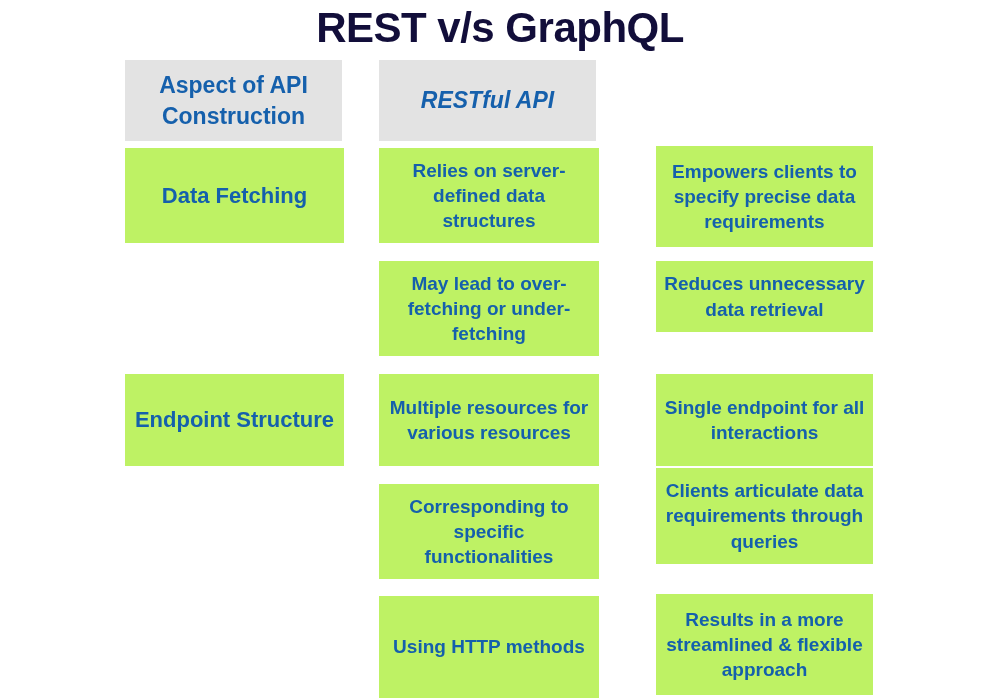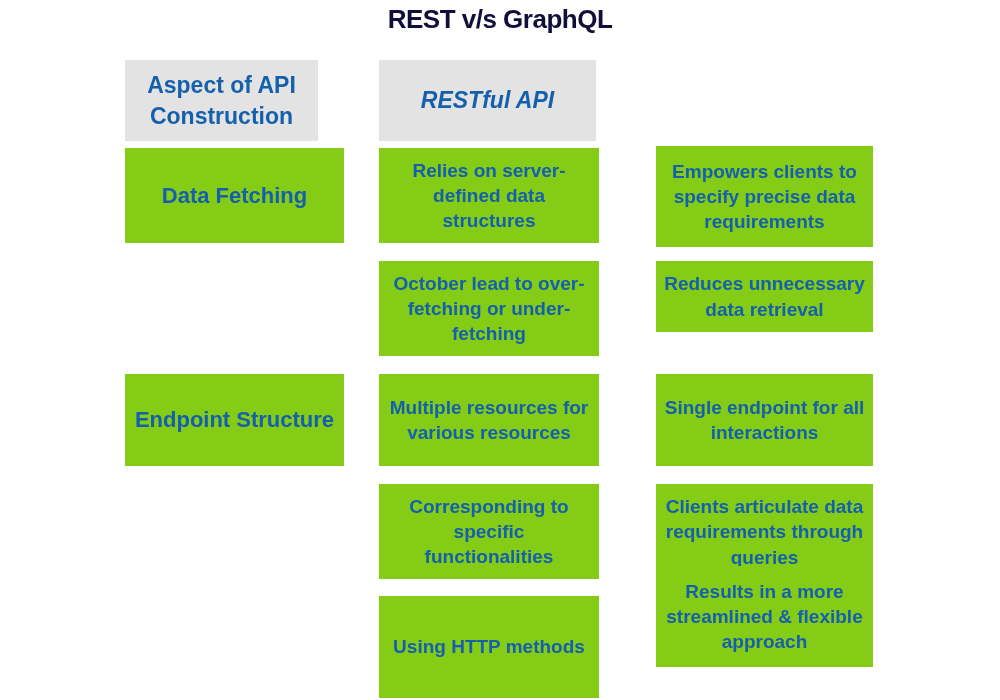--- a/index.html
+++ b/index.html
@@ -20,21 +20,21 @@
     height: 700px;
     background: #ffffff;
   }
 
   .title {
     position: absolute;
     top: 4px;
     left: 0;
     width: 1000px;
     text-align: center;
-    font-size: 26px;
+    font-size: 42px;
     font-weight: bold;
     letter-spacing: -0.5px;
     color: #120e3a;
     font-family: "Liberation Sans", sans-serif;
   }
 
   .cell {
     position: absolute;
     display: flex;
     align-items: center;
@@ -47,66 +47,66 @@
     line-height: 1.32;
     padding: 4px 8px;
   }
 
   .cell-header {
     background: #e3e3e3;
     font-size: 23px;
   }
 
   .cell-body {
-    background: #84cc16;
+    background: #bef264;
     font-size: 19px;
   }
 
   .cell-aspect {
     font-size: 22px;
   }
 
   
-  .col-1.cell-header { left: 125px; width: 193px; }
+  .col-1.cell-header { left: 125px; width: 217px; }
   .col-2.cell-header { left: 379px; width: 217px; font-style: italic; }
   .col-3.cell-header { left: 634px; width: 209px; }
 
   .col-1.cell-body   { left: 125px; width: 219px; }
   .col-2.cell-body   { left: 379px; width: 220px; }
   .col-3.cell-body   { left: 632px; width: 217px; margin-left: 24px; }
 
   
   .row-head { top: 60px;  height: 81px; }
   .row-1    { top: 148px; height: 95px; }
   .row-2    { top: 261px; height: 95px; }
   .row-3    { top: 374px; height: 92px; }
   .row-4    { top: 484px; height: 95px; }
   .row-5    { top: 596px; height: 102px; }
 
   .row-1.col-3 { top: 146px; height: 101px; }
   .row-2.col-3 { top: 261px; height: 71px; }
   .row-3.col-3 { top: 374px; height: 92px; }
-  .row-4.col-3 { top: 484px; height: 96px; }
-  .row-5.col-3 { top: 566px; height: 101px; }
+  .row-4.col-3 { top: 468px; height: 96px; }
+  .row-5.col-3 { top: 594px; height: 101px; }
 </style>
 </head>
 <body>
 
 <div id="comparison-infographic">
 
   <div class="title">REST v/s GraphQL</div>
 
   <div class="cell cell-header col-1 row-head">Aspect of API Construction</div>
   <div class="cell cell-header col-2 row-head">RESTful API</div>
 
   <div class="cell cell-body cell-aspect col-1 row-1">Data Fetching</div>
   <div class="cell cell-body col-2 row-1">Relies on server-defined data structures</div>
   <div class="cell cell-body col-3 row-1">Empowers clients to specify precise data requirements</div>
 
-  <div class="cell cell-body col-2 row-2">October lead to over-fetching or under-fetching</div>
+  <div class="cell cell-body col-2 row-2">May lead to over-fetching or under-fetching</div>
   <div class="cell cell-body col-3 row-2">Reduces unnecessary data retrieval</div>
 
   <div class="cell cell-body cell-aspect col-1 row-3">Endpoint Structure</div>
   <div class="cell cell-body col-2 row-3">Multiple resources for various resources</div>
   <div class="cell cell-body col-3 row-3">Single endpoint for all interactions</div>
 
   <div class="cell cell-body col-2 row-4">Corresponding to specific functionalities</div>
   <div class="cell cell-body col-3 row-4">Clients articulate data requirements through queries</div>
 
   <div class="cell cell-body col-2 row-5">Using HTTP methods</div>

